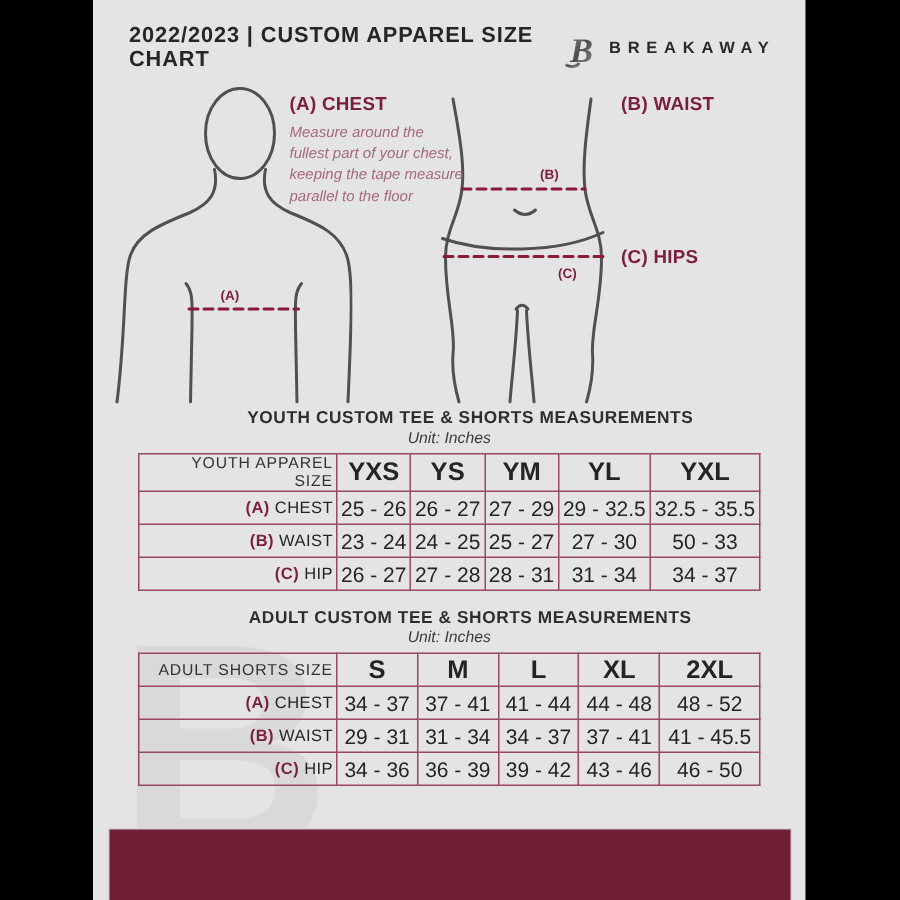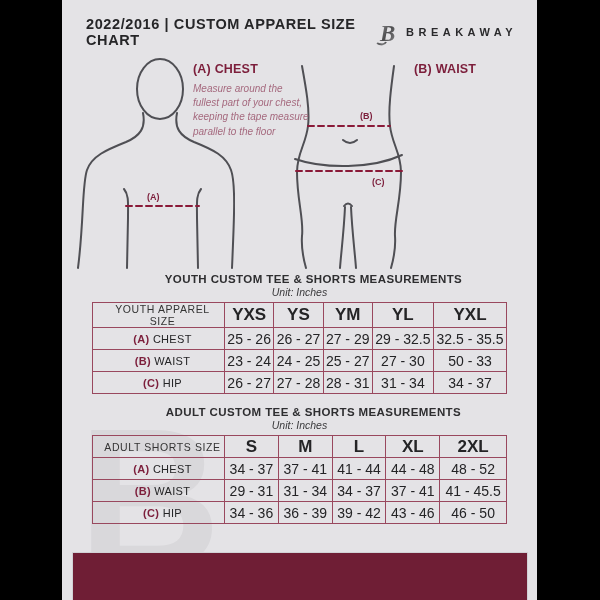--- a/index.html
+++ b/index.html
@@ -44,38 +44,38 @@
 
   
   .tsec{position:absolute;left:0;right:0;text-align:center;z-index:1;}
   .tsec-youth{top:273px;}
   .tsec-adult{top:406px;}
   .tsec .ttitle{font-size:11.5px;font-weight:bold;color:var(--ink);letter-spacing:.4px;padding-left:28px;}
   .tsec .tunit{font-size:10.5px;font-style:italic;color:#3a3a3c;margin-top:1px;}
   table{border-collapse:collapse;width:415px;margin:4px auto 0;background:transparent;}
   th,td{border:1px solid var(--tborder);height:22px;font-size:14px;color:#242426;text-align:center;padding:0 2px;}
   th{font-size:17px;font-weight:bold;}
-  .lblcol{text-align:center;padding-left:10px;width:132px;}
+  .lblcol{text-align:right;padding-left:10px;width:132px;}
   th.lblcol{font-weight:normal;font-size:10.5px;letter-spacing:.6px;color:#333;}
   td.lblcol{font-size:11px;letter-spacing:.3px;}
   .pfx{color:var(--accent);font-weight:bold;}
 
   
   .footer{position:absolute;left:10px;right:9px;top:552px;bottom:0;background:var(--maroon);
     border:1px solid #d2d1d5;border-bottom:none;z-index:3;}
 </style>
 </head>
 <body>
 
 <div class="page">
 
   <div class="watermark">B</div>
 
   <div class="hdr">
-    <div class="hdr-title">2022/2016  |  CUSTOM APPAREL SIZE CHART</div>
+    <div class="hdr-title">2022/2023  |  CUSTOM APPAREL SIZE CHART</div>
     <div class="brand">
       <svg width="24" height="27" viewBox="0 0 24 27" aria-hidden="true">
         <defs>
           <linearGradient id="lg" x1="0" y1="0" x2="1" y2="1">
             <stop offset="0" stop-color="#9a9a9c"></stop>
               <stop offset="0.5" stop-color="#4c4c4e"></stop>
               <stop offset="1" stop-color="#8c8c8e"></stop>
           </linearGradient>
         </defs>
         <path d="M1,6 L15,6" stroke="url(#lg)" stroke-width="3" fill="none"></path>
@@ -111,20 +111,21 @@
   </svg>
 
   <section class="inst inst-a">
     <h3>(A) CHEST</h3>
     <p>Measure around the fullest part of your chest, keeping the tape measure parallel to the floor</p>
   </section>
   <section class="inst inst-b">
     <h3>(B) WAIST</h3>
   </section>
   <section class="inst inst-c">
+    <h3>(C) HIPS</h3>
   </section>
 
   <section class="tsec tsec-youth">
     <div class="ttitle">YOUTH CUSTOM TEE &amp; SHORTS MEASUREMENTS</div>
     <div class="tunit">Unit: Inches</div>
     <table>
       <tbody>
           <tr>
         <th class="lblcol">YOUTH APPAREL SIZE</th>
         <th>YXS</th>

